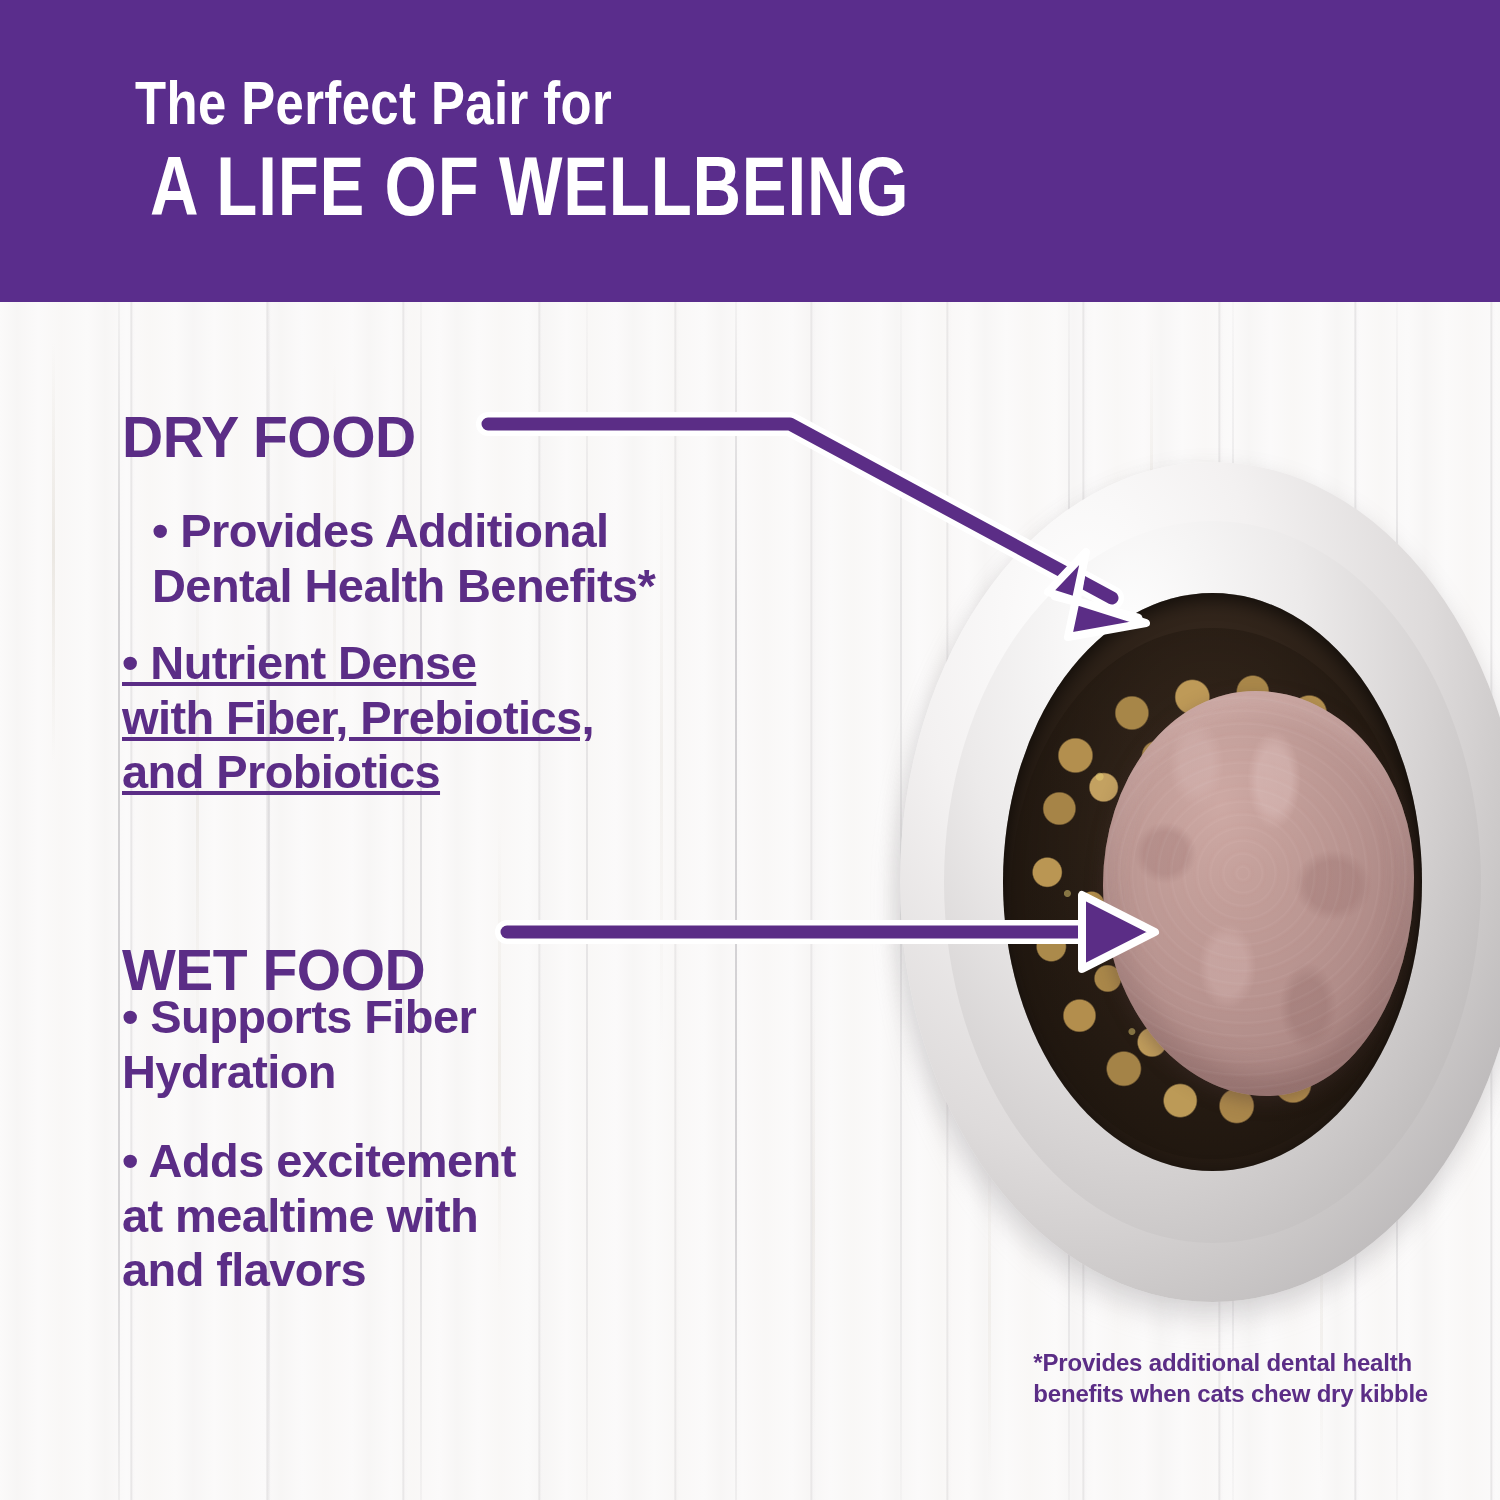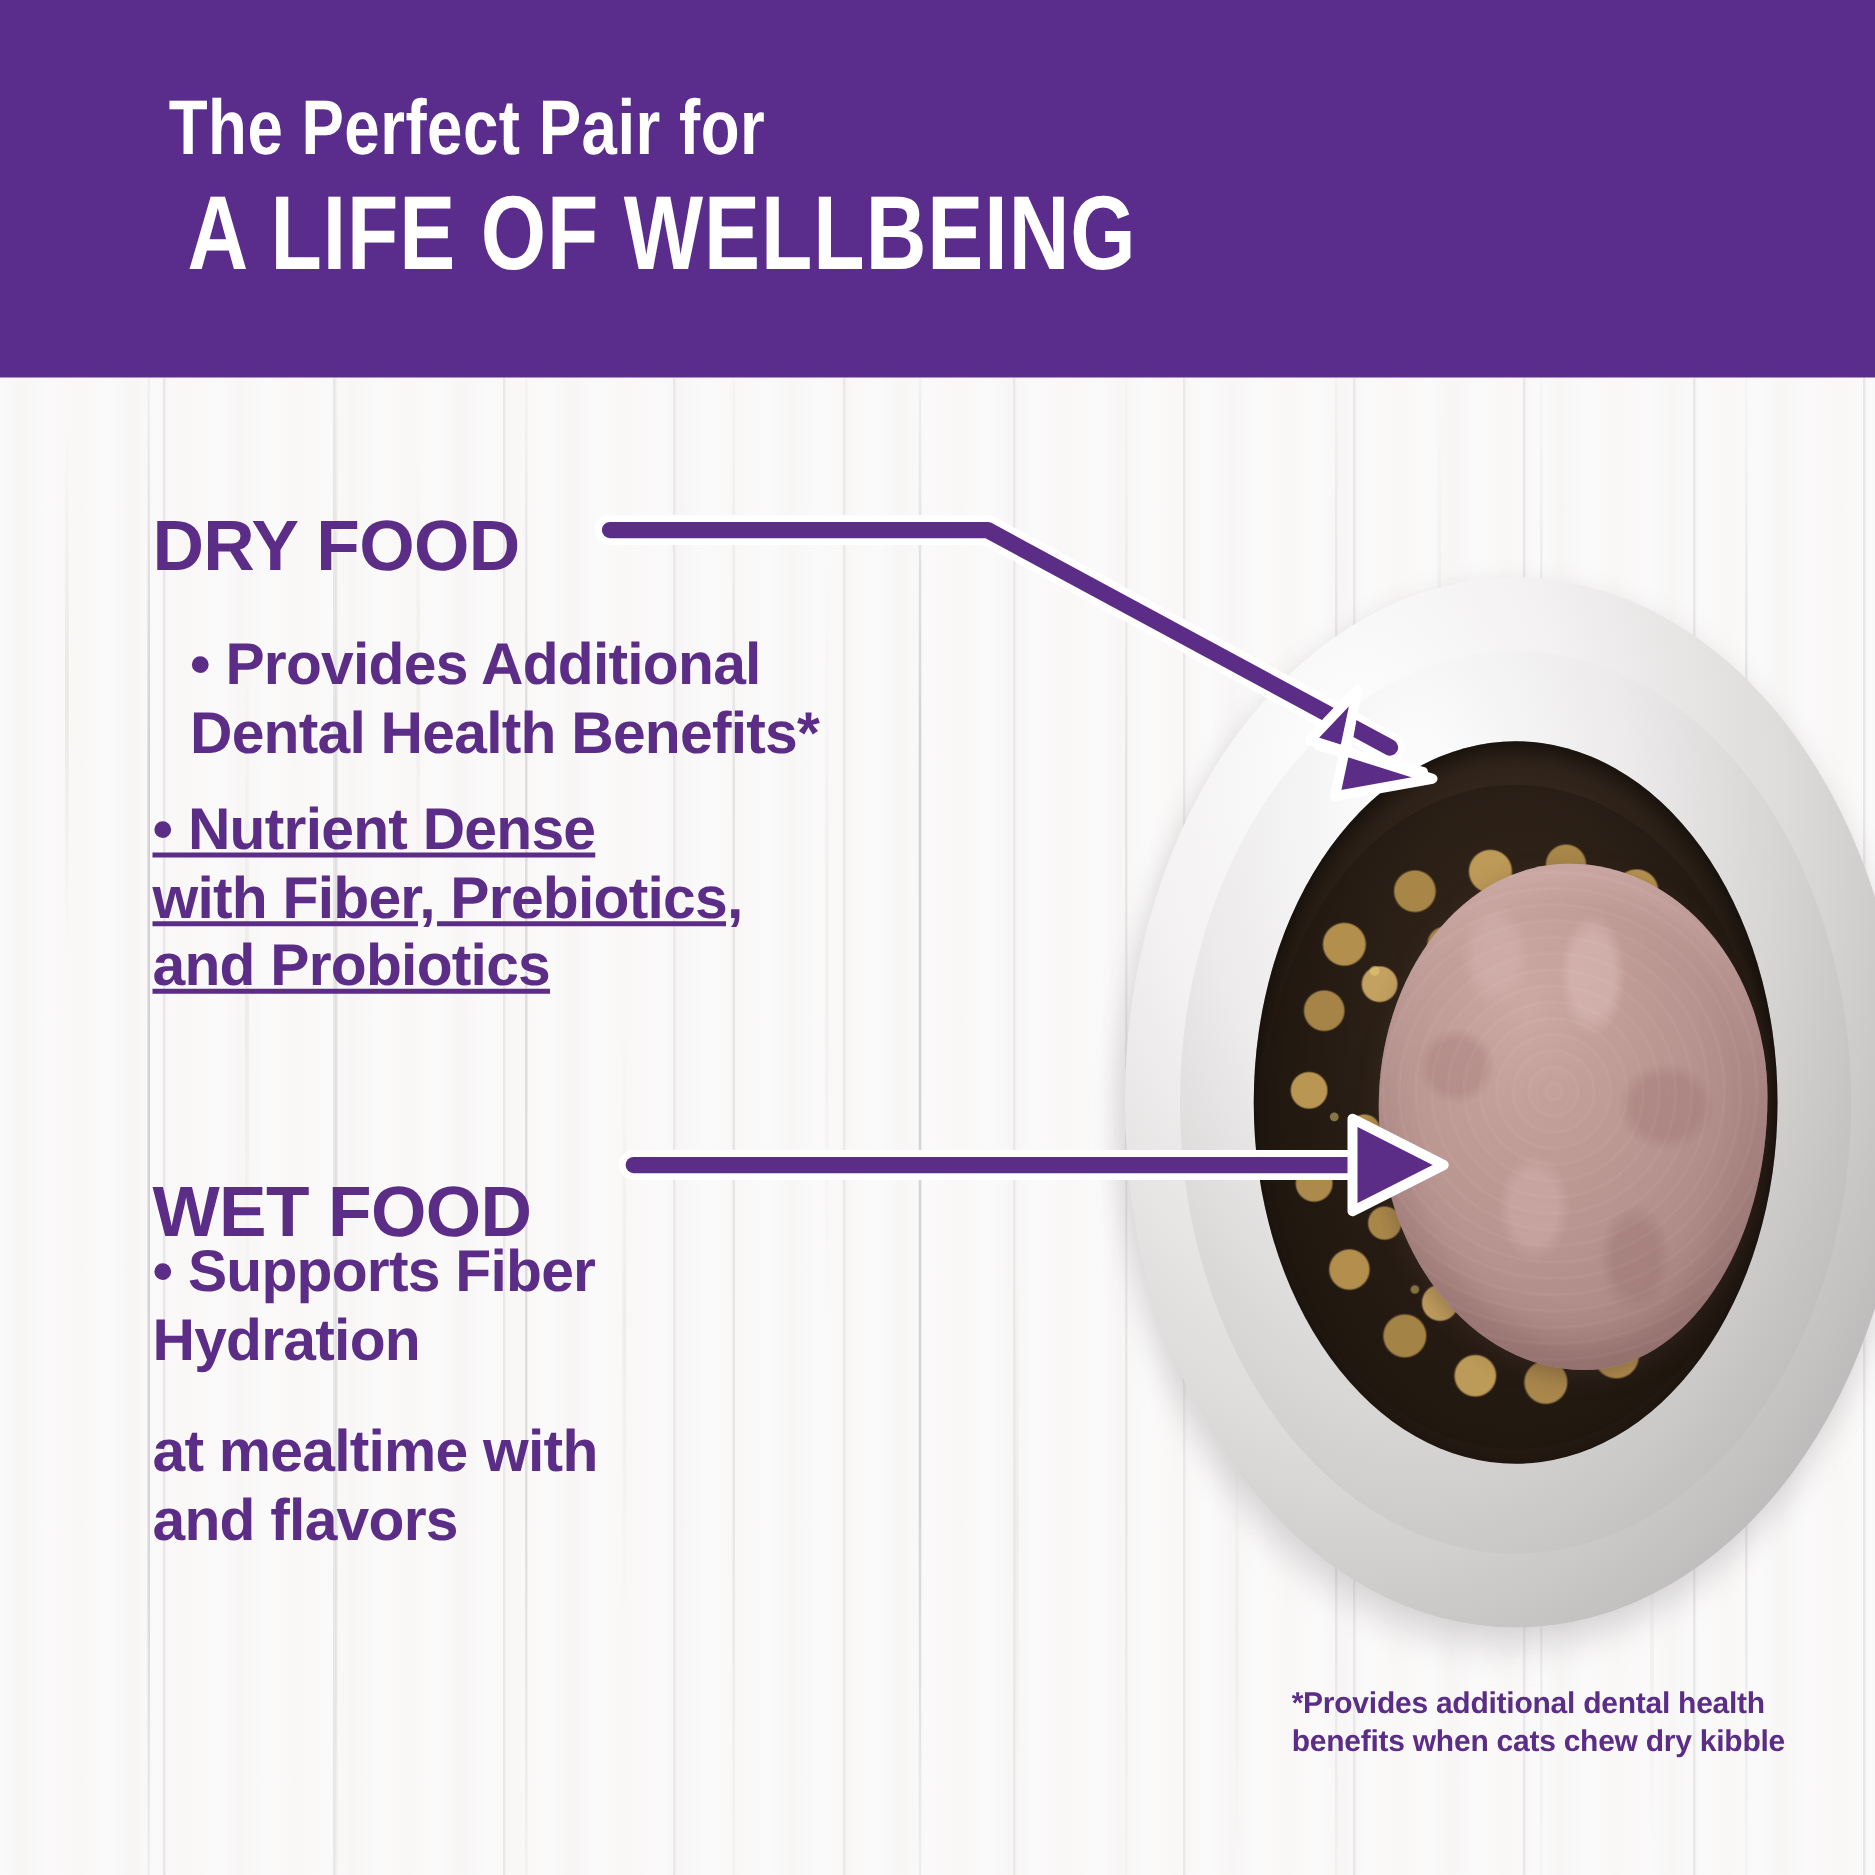--- a/index.html
+++ b/index.html
@@ -303,20 +303,21 @@
     </div>
 
     <div class="sec-title" style="left:122px; top:607px;margin-top:28px;">WET FOOD</div>
 
     <div class="bullet-block" style="left:122px; top:688px;">
       <div>• Supports Fiber</div>
       <div>Hydration</div>
     </div>
 
     <div class="bullet-block" style="left:122px; top:832px;">
+      <div>• Adds excitement</div>
       <div>at mealtime with</div>
       <div>and flavors</div>
     </div>
   </div>
 
   <div class="footnote">
     <div>*Provides additional dental health</div>
     <div>benefits when cats chew dry kibble</div>
   </div>
 

